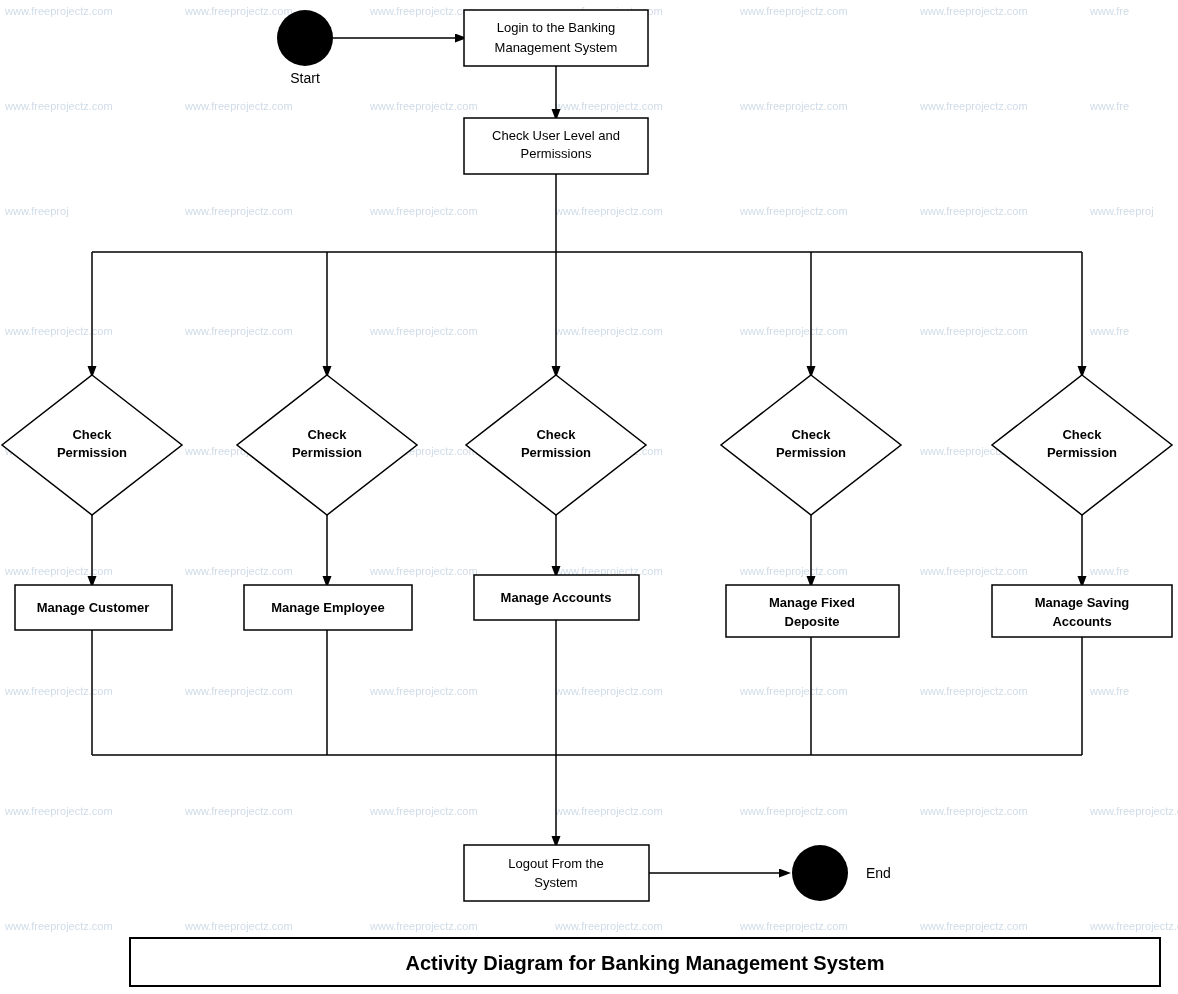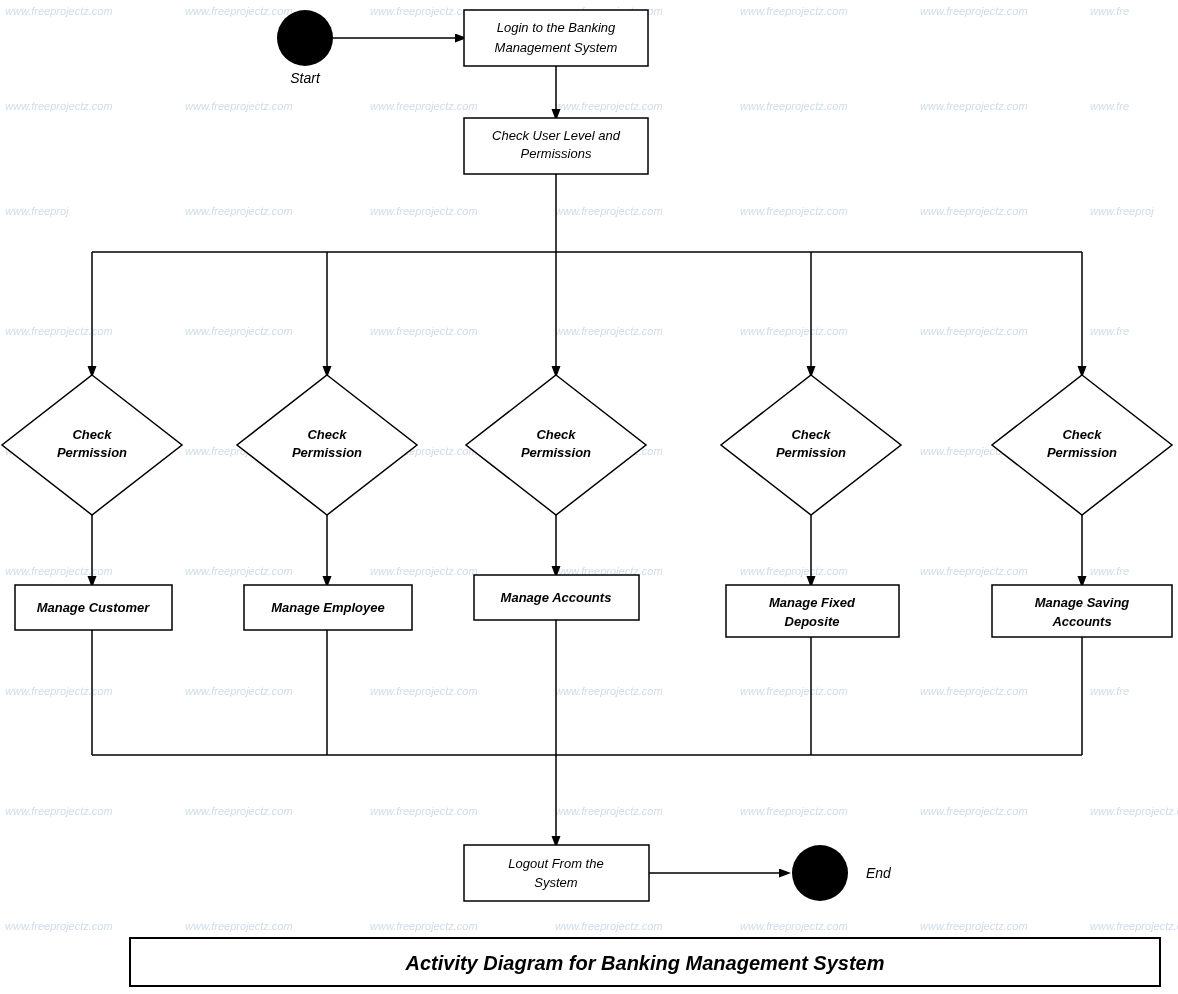--- a/index.html
+++ b/index.html
@@ -18,21 +18,20 @@
       pointer-events: none;
       z-index: 1;
     }
 
     .diagram-container {
       position: absolute;
       top: 0; left: 0;
       width: 1178px;
       height: 994px;
       z-index: 2;
-      font-style: italic;
     }
 
     svg {
       position: absolute;
       top: 0; left: 0;
       width: 1178px;
       height: 994px;
     }
   </style>
 </head>

